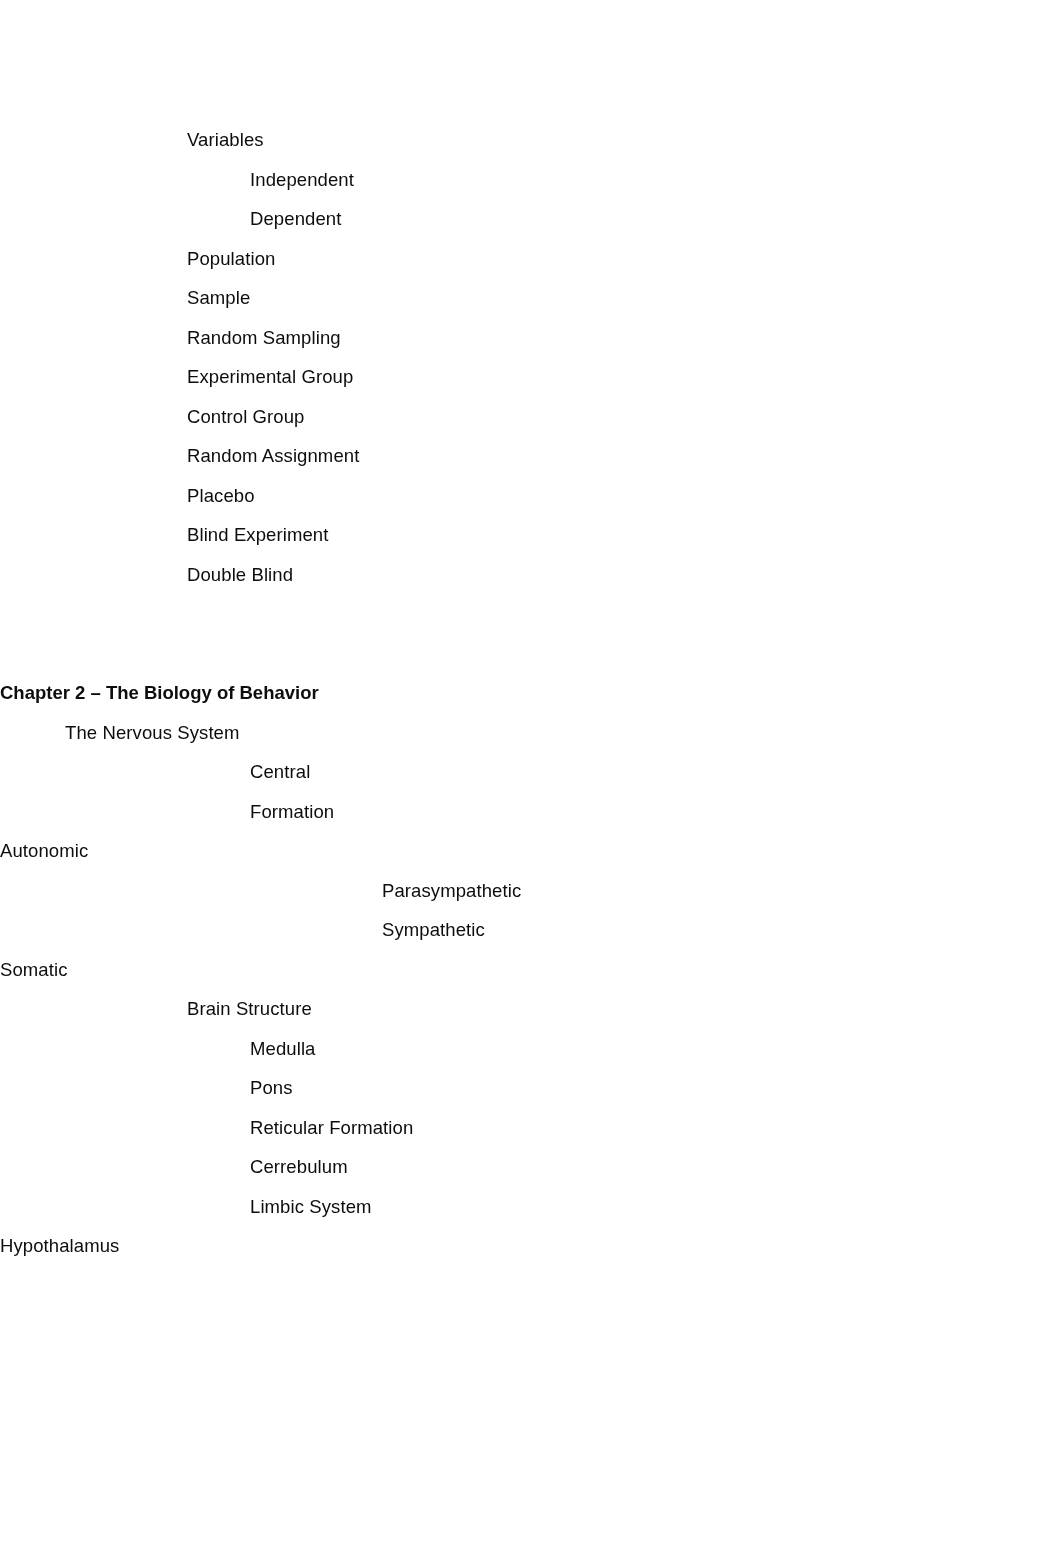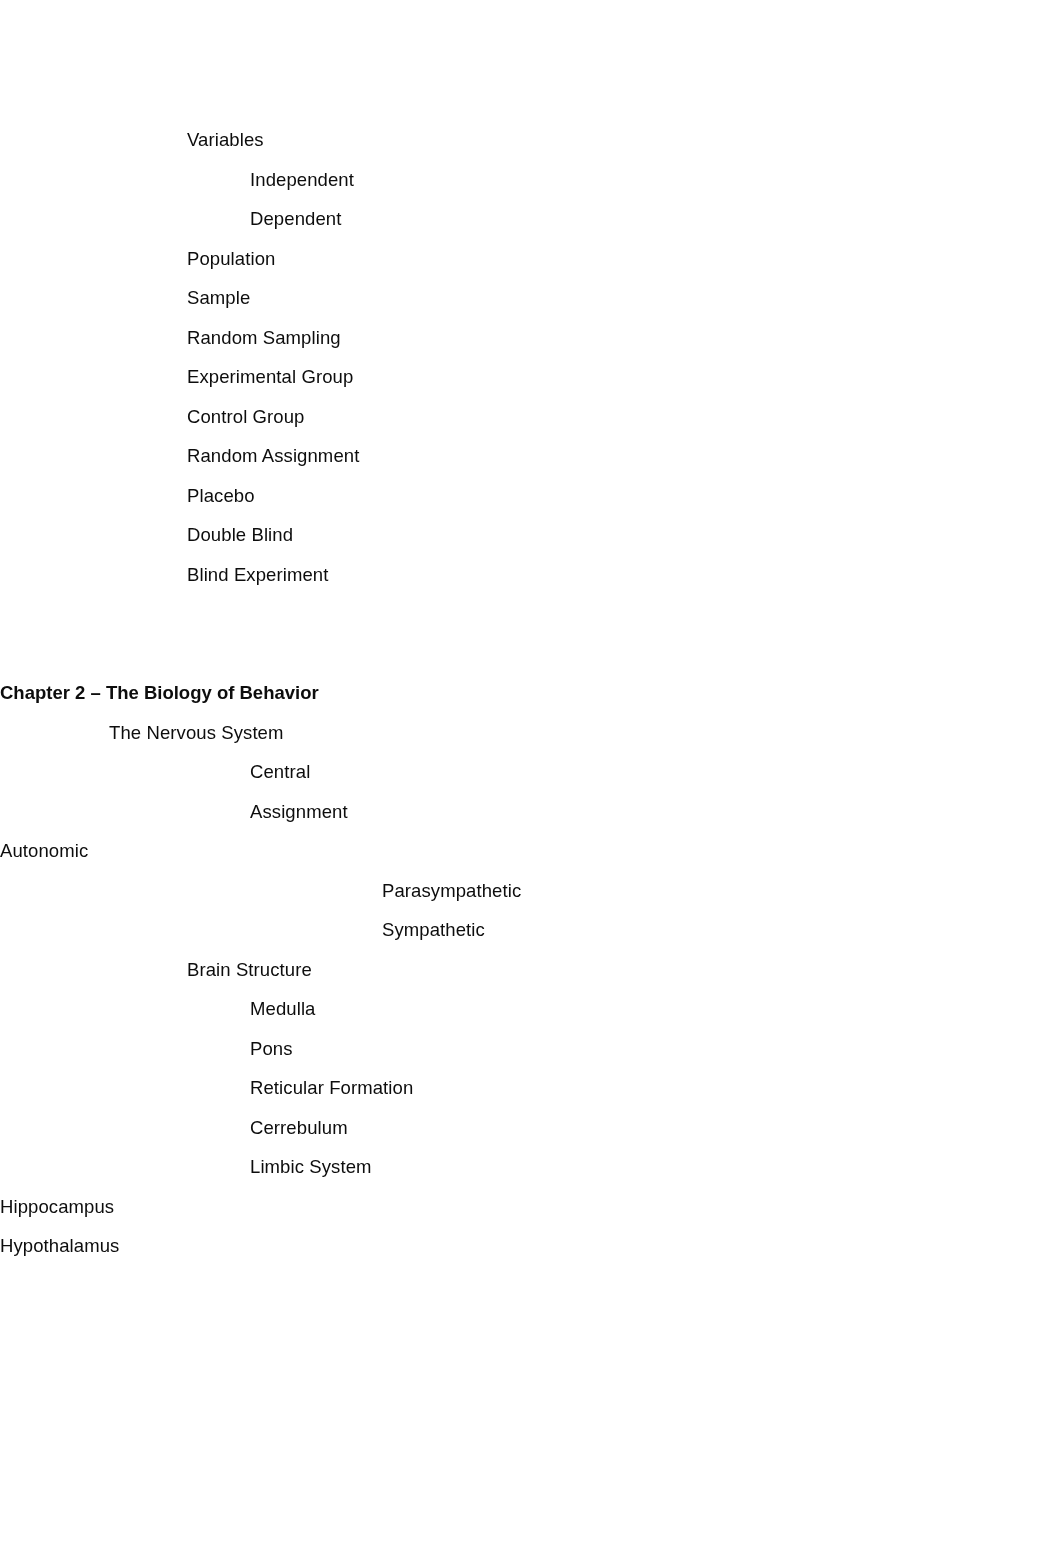--- a/index.html
+++ b/index.html
@@ -29,21 +29,21 @@
     font-size: 18.5px;
     line-height: 39.5px;
     height: 39.5px;
     white-space: pre;
     letter-spacing: 0.1px;
   }
   .lvl-1 { padding-left: 187px; }
   .lvl-2 { padding-left: 250px; }
   .lvl-3 { }
   .lvl-4 { padding-left: 374px; margin-left: 8px; }
-  .lvl-0 { padding-left: 109px; }
+  .lvl-0 { padding-left: 65px; }
   .heading {
     font-size: 18.5px;
     line-height: 39.5px;
     height: 39.5px;
     font-weight: bold;
     white-space: pre;
   }
   .spacer-block {
     height: 39.5px;
   }
@@ -57,38 +57,38 @@
     <div class="line lvl-1">Variables</div>
     <div class="line lvl-2">Independent</div>
     <div class="line lvl-2">Dependent</div>
     <div class="line lvl-1">Population</div>
     <div class="line lvl-1">Sample</div>
     <div class="line lvl-1">Random Sampling</div>
     <div class="line lvl-1">Experimental Group</div>
     <div class="line lvl-1">Control Group</div>
     <div class="line lvl-1">Random Assignment</div>
     <div class="line lvl-1">Placebo</div>
+    <div class="line lvl-1">Blind Experiment</div>
     <div class="line lvl-1">Double Blind</div>
-    <div class="line lvl-1">Blind Experiment</div>
   </div>
 
   <div class="spacer-block"></div>
   <div class="spacer-block"></div>
 
   <div class="outline">
     <div class="heading">Chapter 2 – The Biology of Behavior</div>
     <div class="line lvl-0">The Nervous System</div>
     <div class="line lvl-2">Central</div>
-    <div class="line lvl-2">Assignment</div>
+    <div class="line lvl-2">Formation</div>
     <div class="line lvl-3">Autonomic</div>
     <div class="line lvl-4">Parasympathetic</div>
     <div class="line lvl-4">Sympathetic</div>
+    <div class="line lvl-3">Somatic</div>
     <div class="line lvl-1">Brain Structure</div>
     <div class="line lvl-2">Medulla</div>
     <div class="line lvl-2">Pons</div>
     <div class="line lvl-2">Reticular Formation</div>
     <div class="line lvl-2">Cerrebulum</div>
     <div class="line lvl-2">Limbic System</div>
-    <div class="line lvl-3">Hippocampus</div>
     <div class="line lvl-3">Hypothalamus</div>
   </div>
 
 </div>
 
 </body></html>

